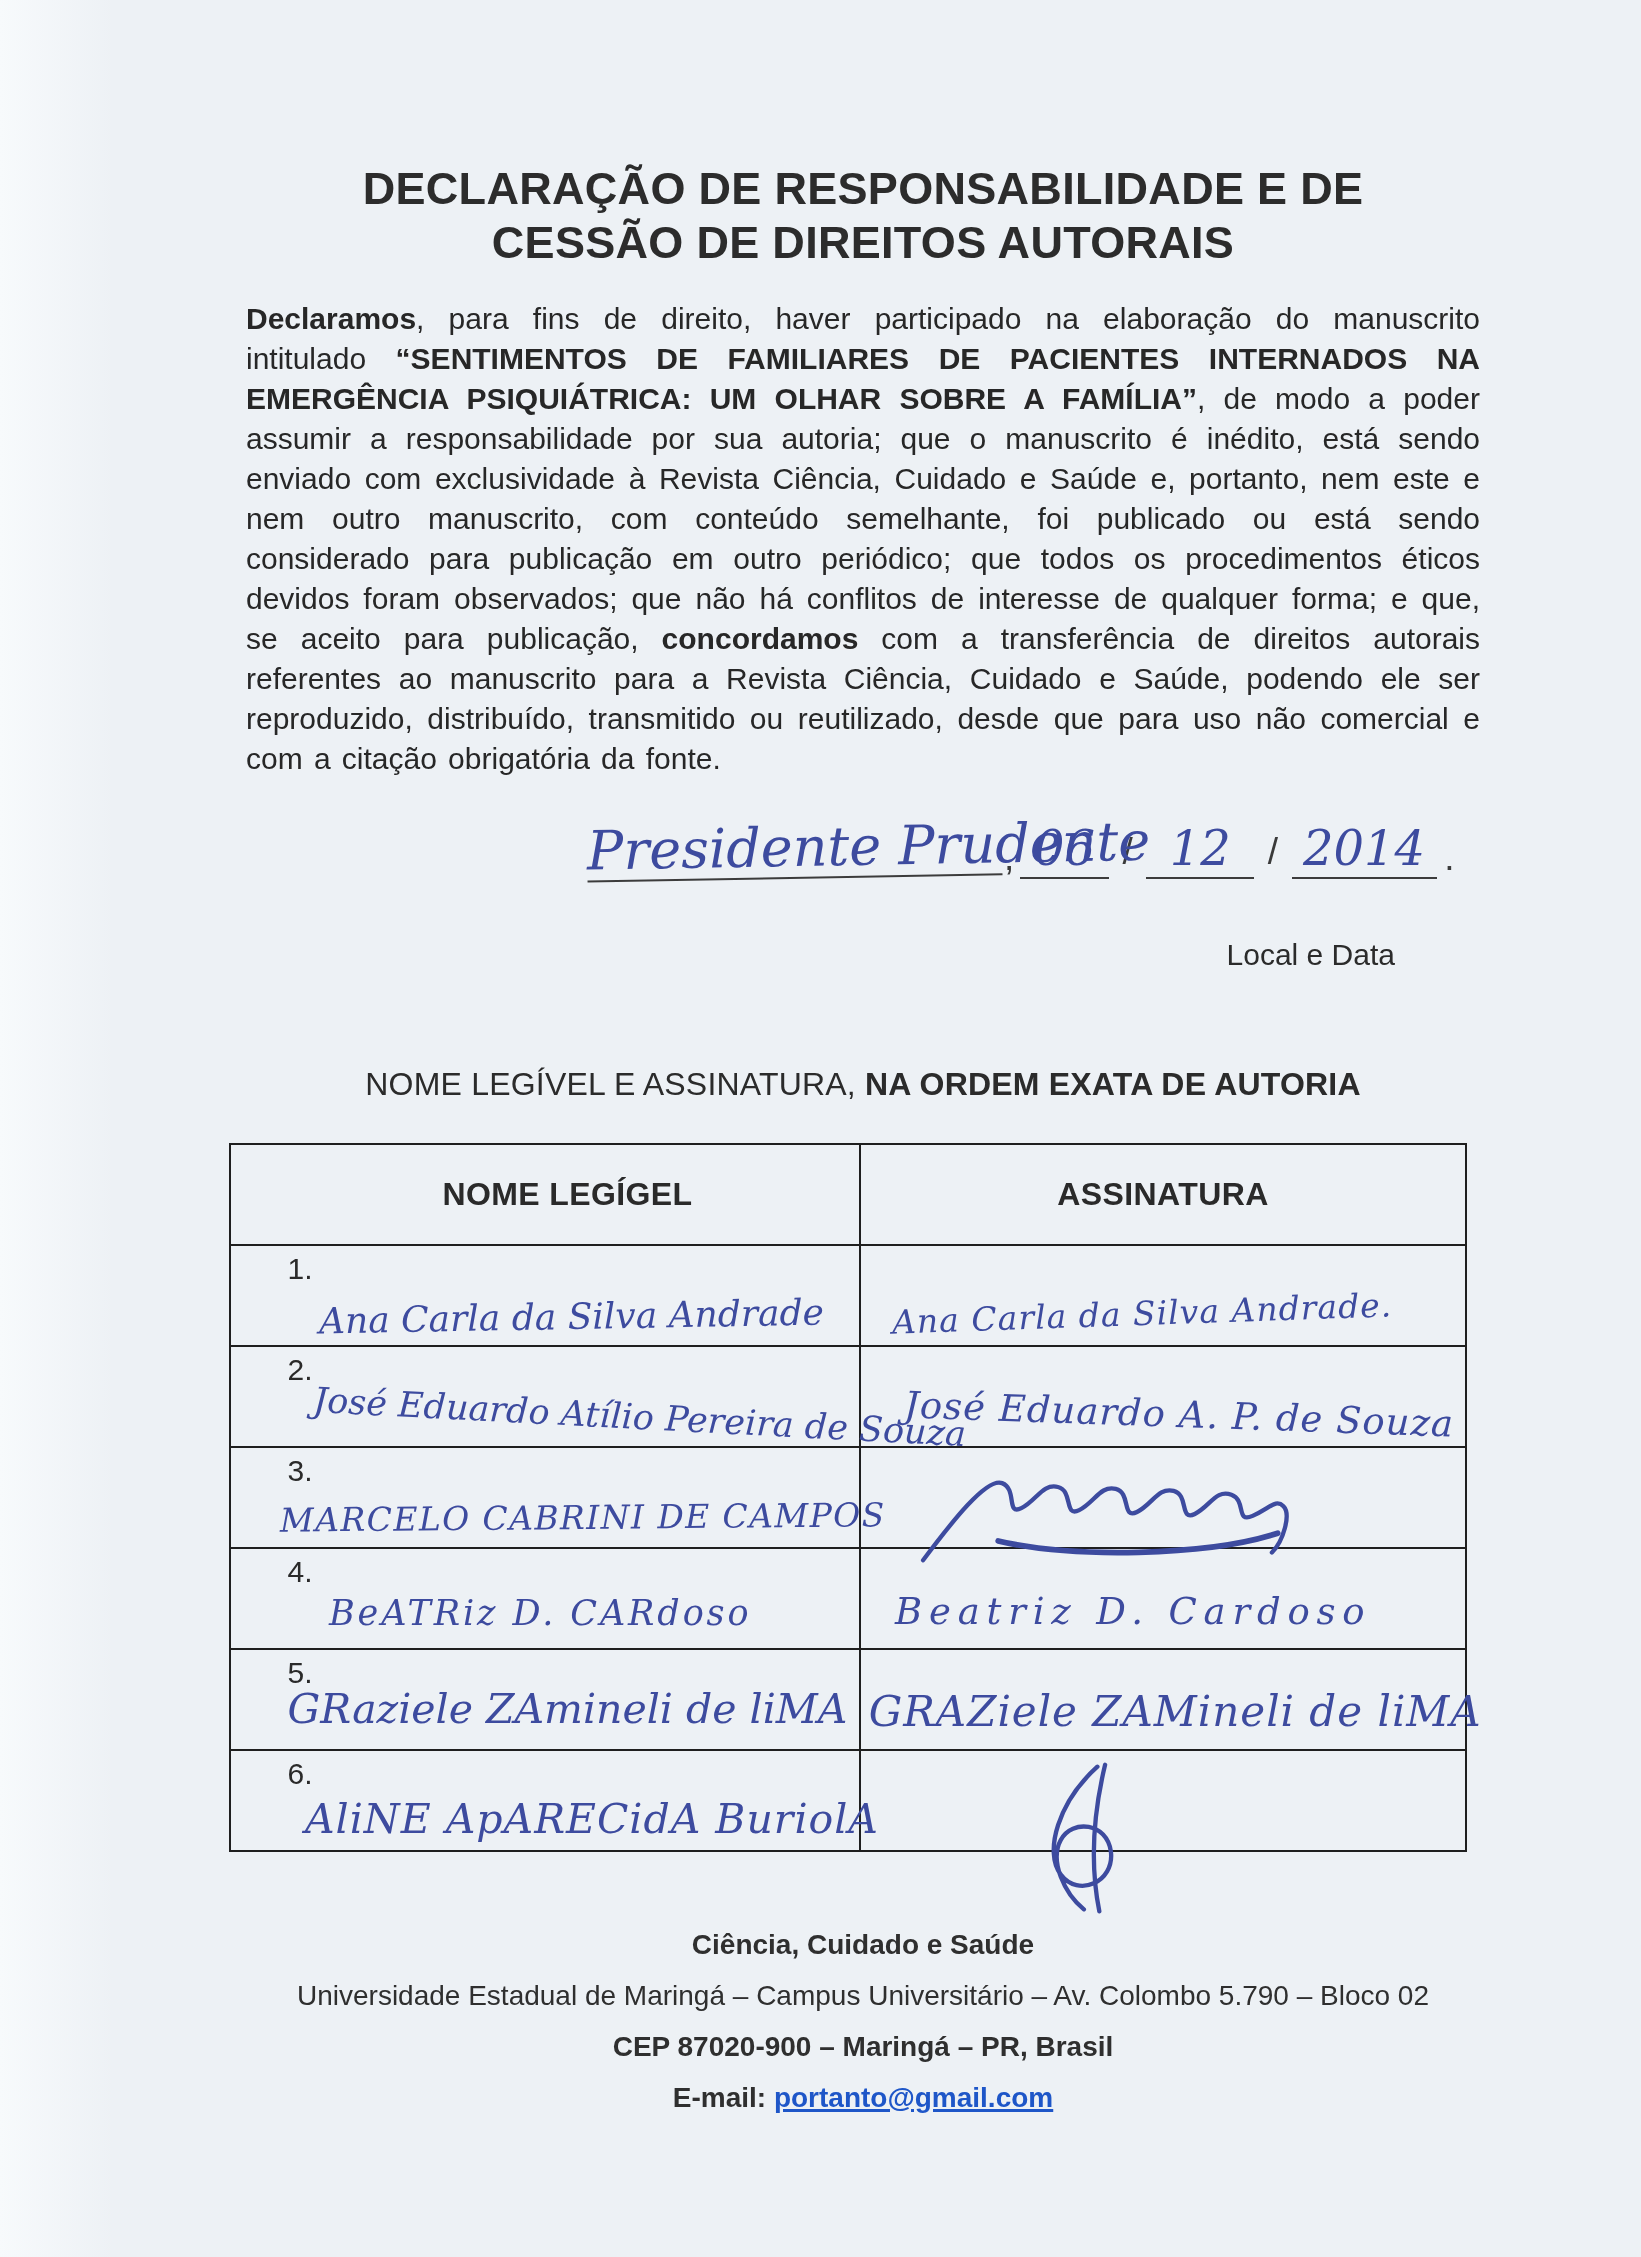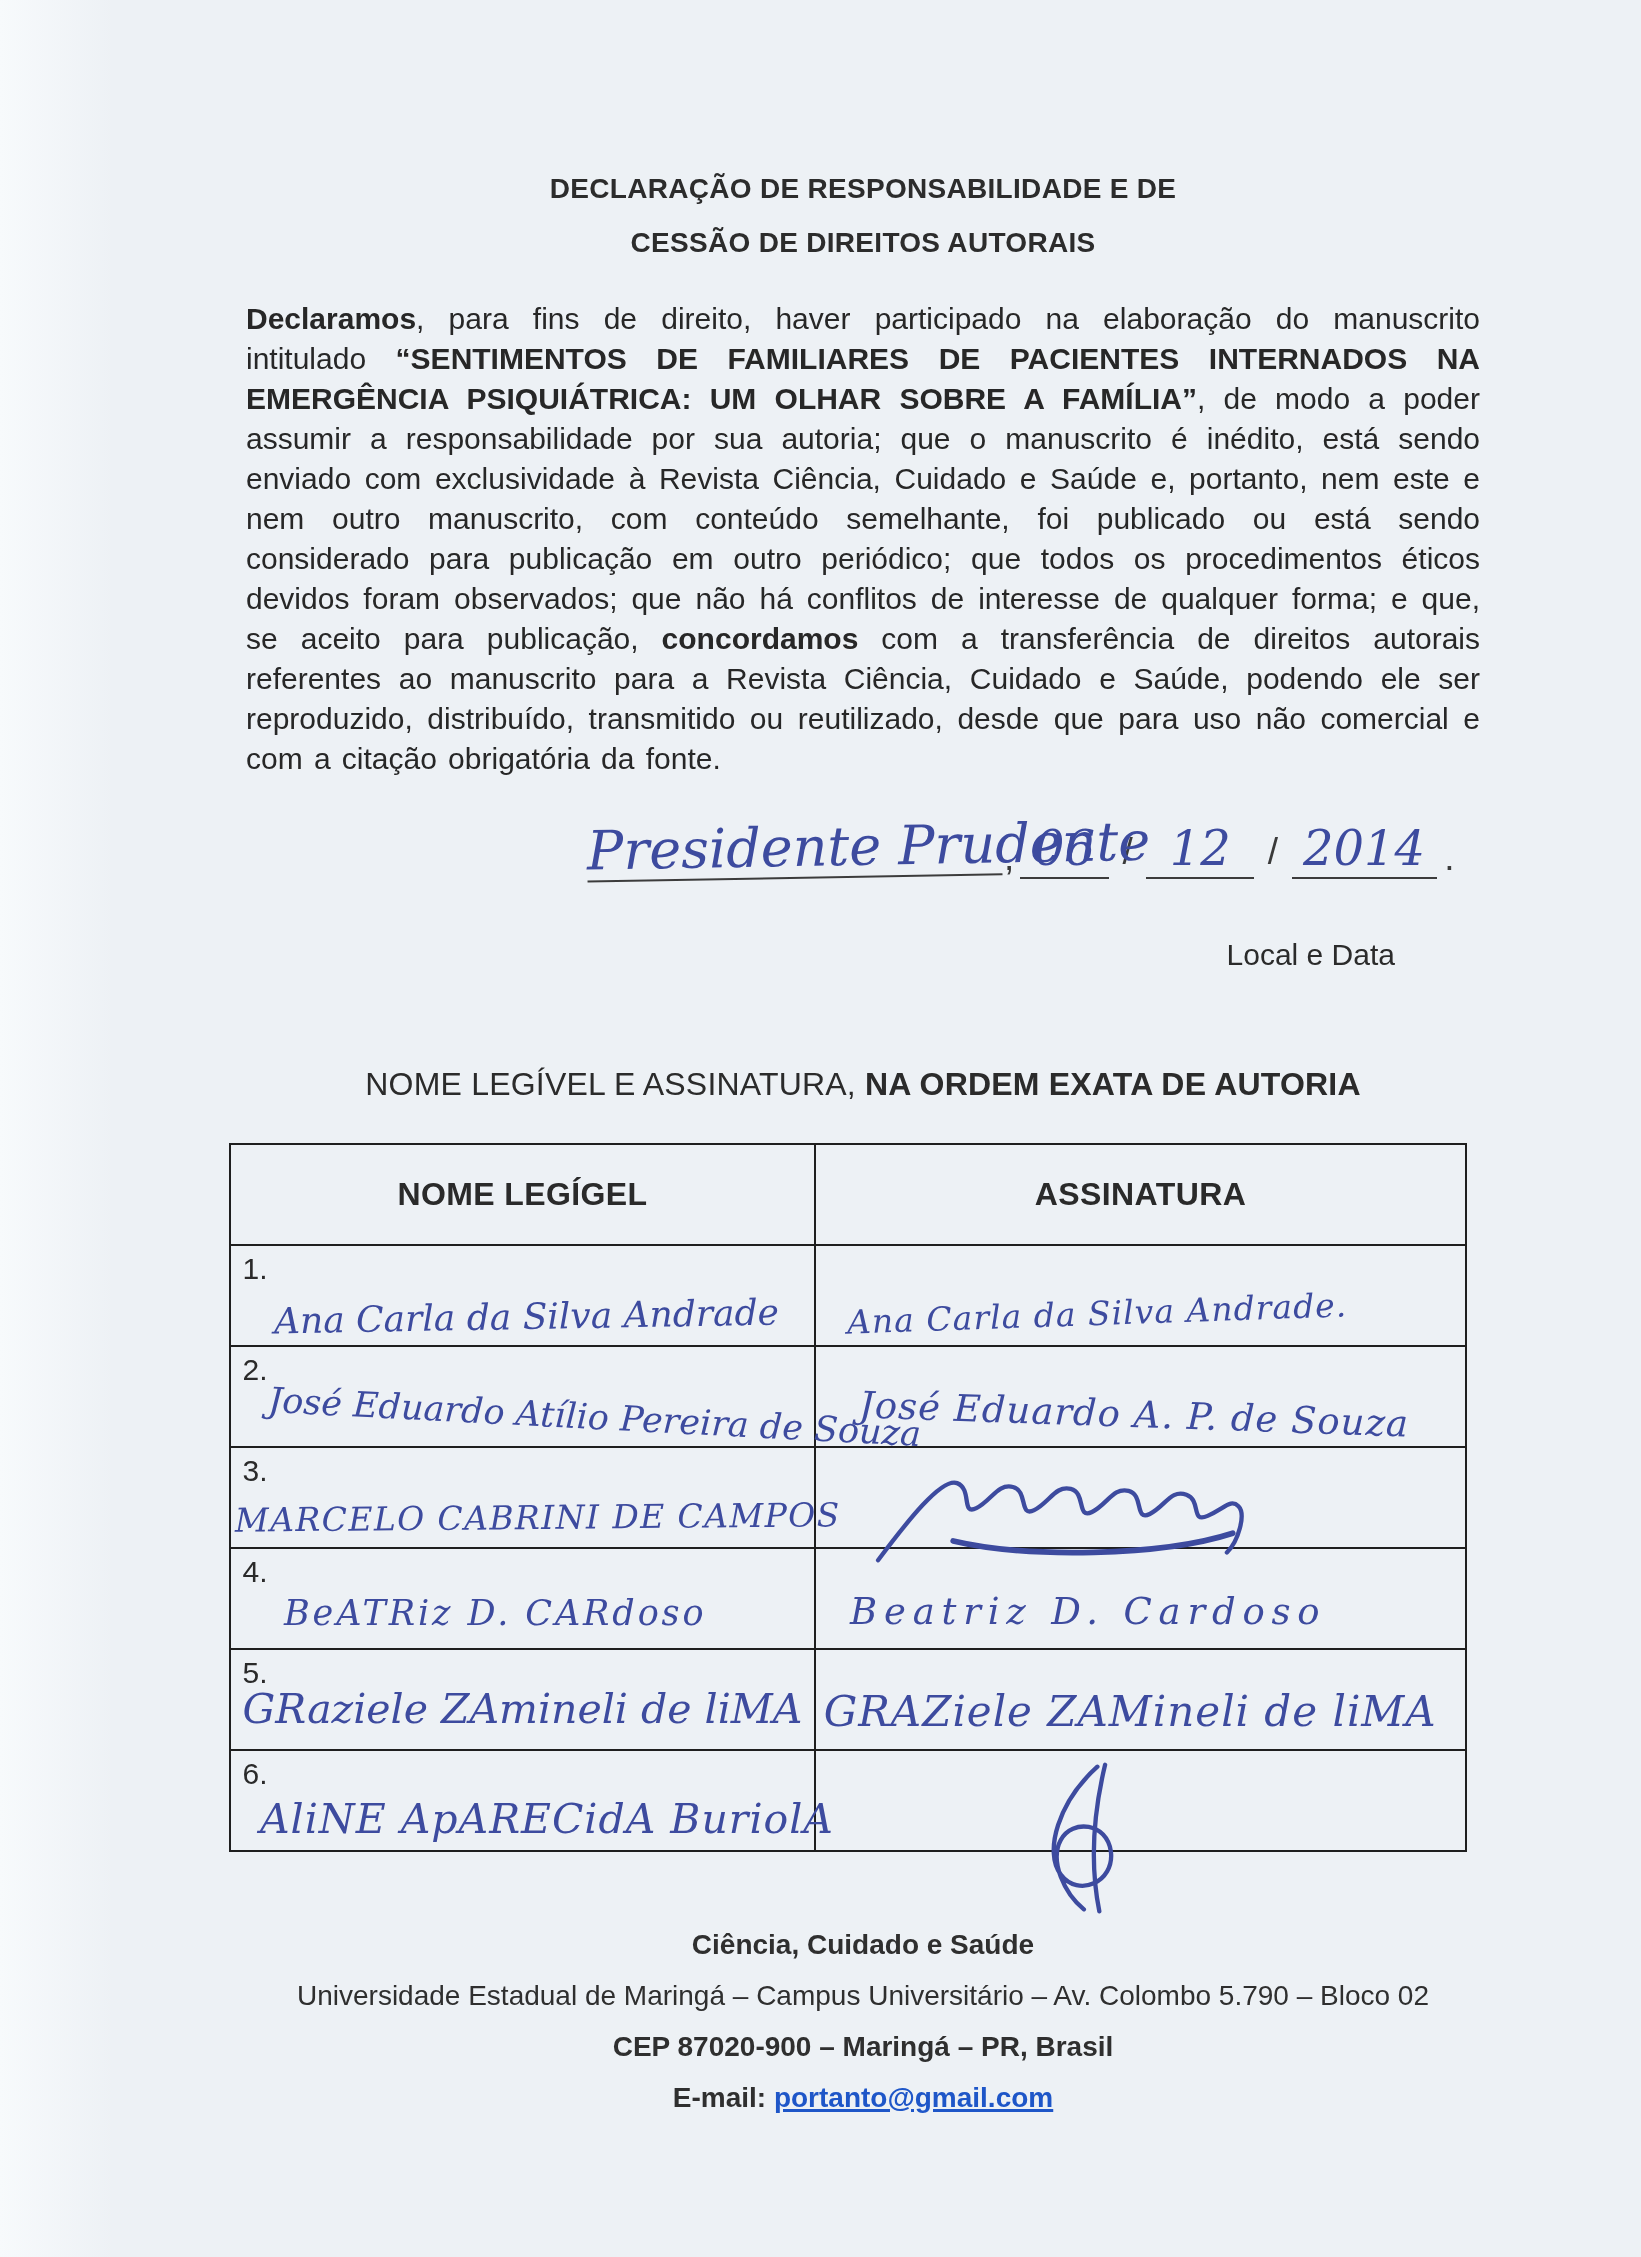--- a/index.html
+++ b/index.html
@@ -10,21 +10,21 @@
     overflow:hidden;
     font-family:"Liberation Sans","DejaVu Sans",sans-serif;
     color:#262626;
   }
   .scan-edge{
     position:absolute;left:0;top:0;width:114px;height:100%;
     background:linear-gradient(to right,#f7fafc,rgba(247,250,252,0));
   }
   .doc-title{
     position:absolute;top:162px;left:246px;width:1234px;
-    text-align:center;font-weight:bold;font-size:28px;line-height:54px;
+    text-align:center;font-weight:bold;font-size:45px;line-height:54px;
     color:#2c2c2c;letter-spacing:0.3px;
   }
   .para{
     position:absolute;top:299px;left:246px;width:1234px;
     font-size:30px;line-height:40px;text-align:justify;
     color:#272727;word-spacing:2.9px;
   }
   .b{font-weight:bold;}
   
   .localdate{
@@ -54,21 +54,21 @@
     position:absolute;top:1066px;left:246px;width:1234px;
     text-align:center;font-size:32px;color:#2b2b2b;letter-spacing:0.2px;
   }
   
   .sigtable{
     position:absolute;left:229px;top:1143px;width:1238px;
     border:2.9px solid #1f1f1f;
     display:flex;flex-direction:column;
     box-sizing:border-box;
   }
-  .trow{display:flex;height:101px;border-top:2.4px solid #1f1f1f;box-sizing:border-box;}
+  .trow{display:flex;height:101px;border-top:2.4px solid #1f1f1f;box-sizing:border-box;padding-left:45px;}
   .trow.header{height:99px;border-top:none;}
   .cell-name{width:585px;border-right:2.9px solid #1f1f1f;position:relative;box-sizing:border-box;}
   .cell-sig{flex:1;position:relative;border-radius:32px;}
   .hcell{display:flex;align-items:center;justify-content:center;
     font-weight:bold;font-size:32px;color:#2a2a2a;letter-spacing:0.4px;}
   .rownum{position:absolute;top:5.8px;left:11.6px;font-size:30px;color:#2a2a2a;}
   .hw-entry{position:absolute;white-space:nowrap;}
   
   .n1{left:43px;top:50px;font-size:36px;transform:rotate(-1deg);}
   .s1{left:31px;top:48px;font-size:33px;transform:rotate(-2deg);letter-spacing:1px;}

